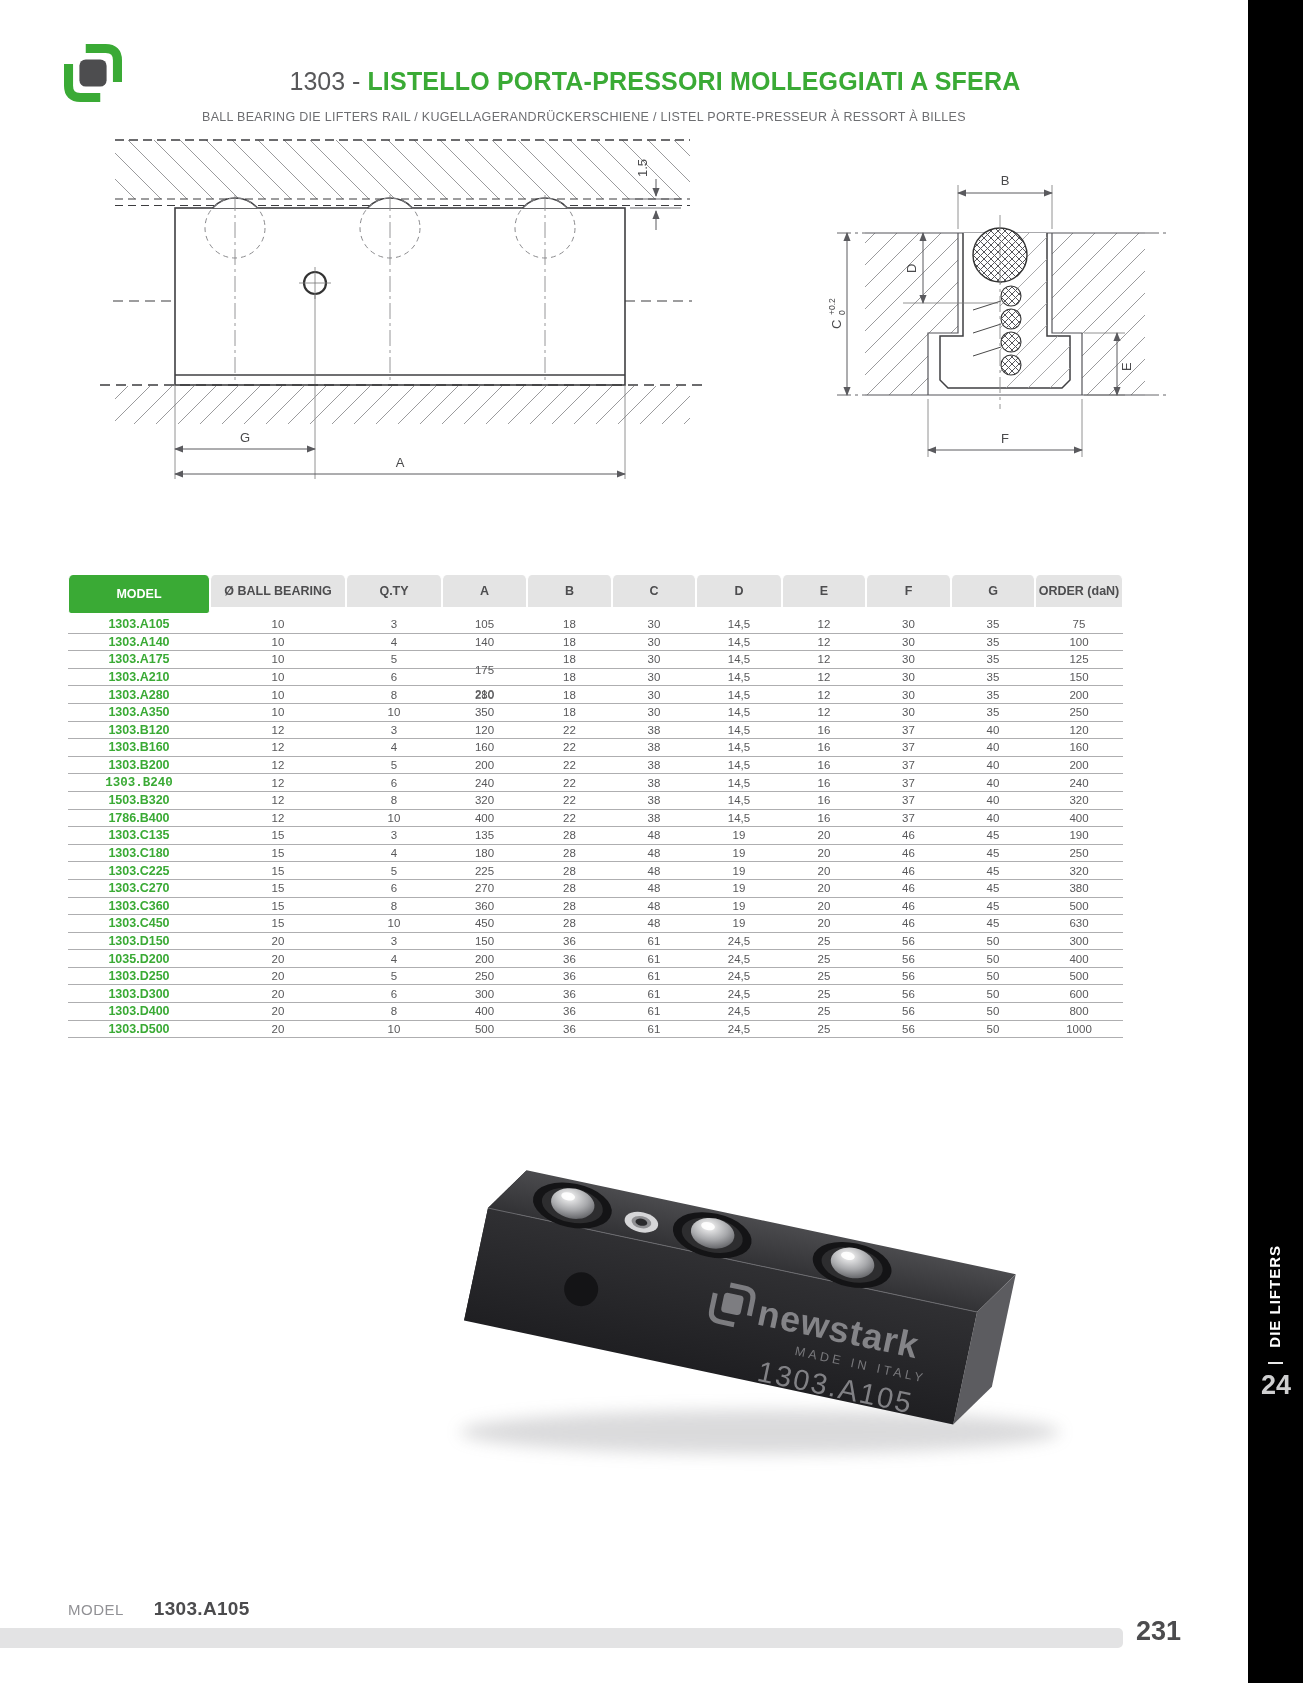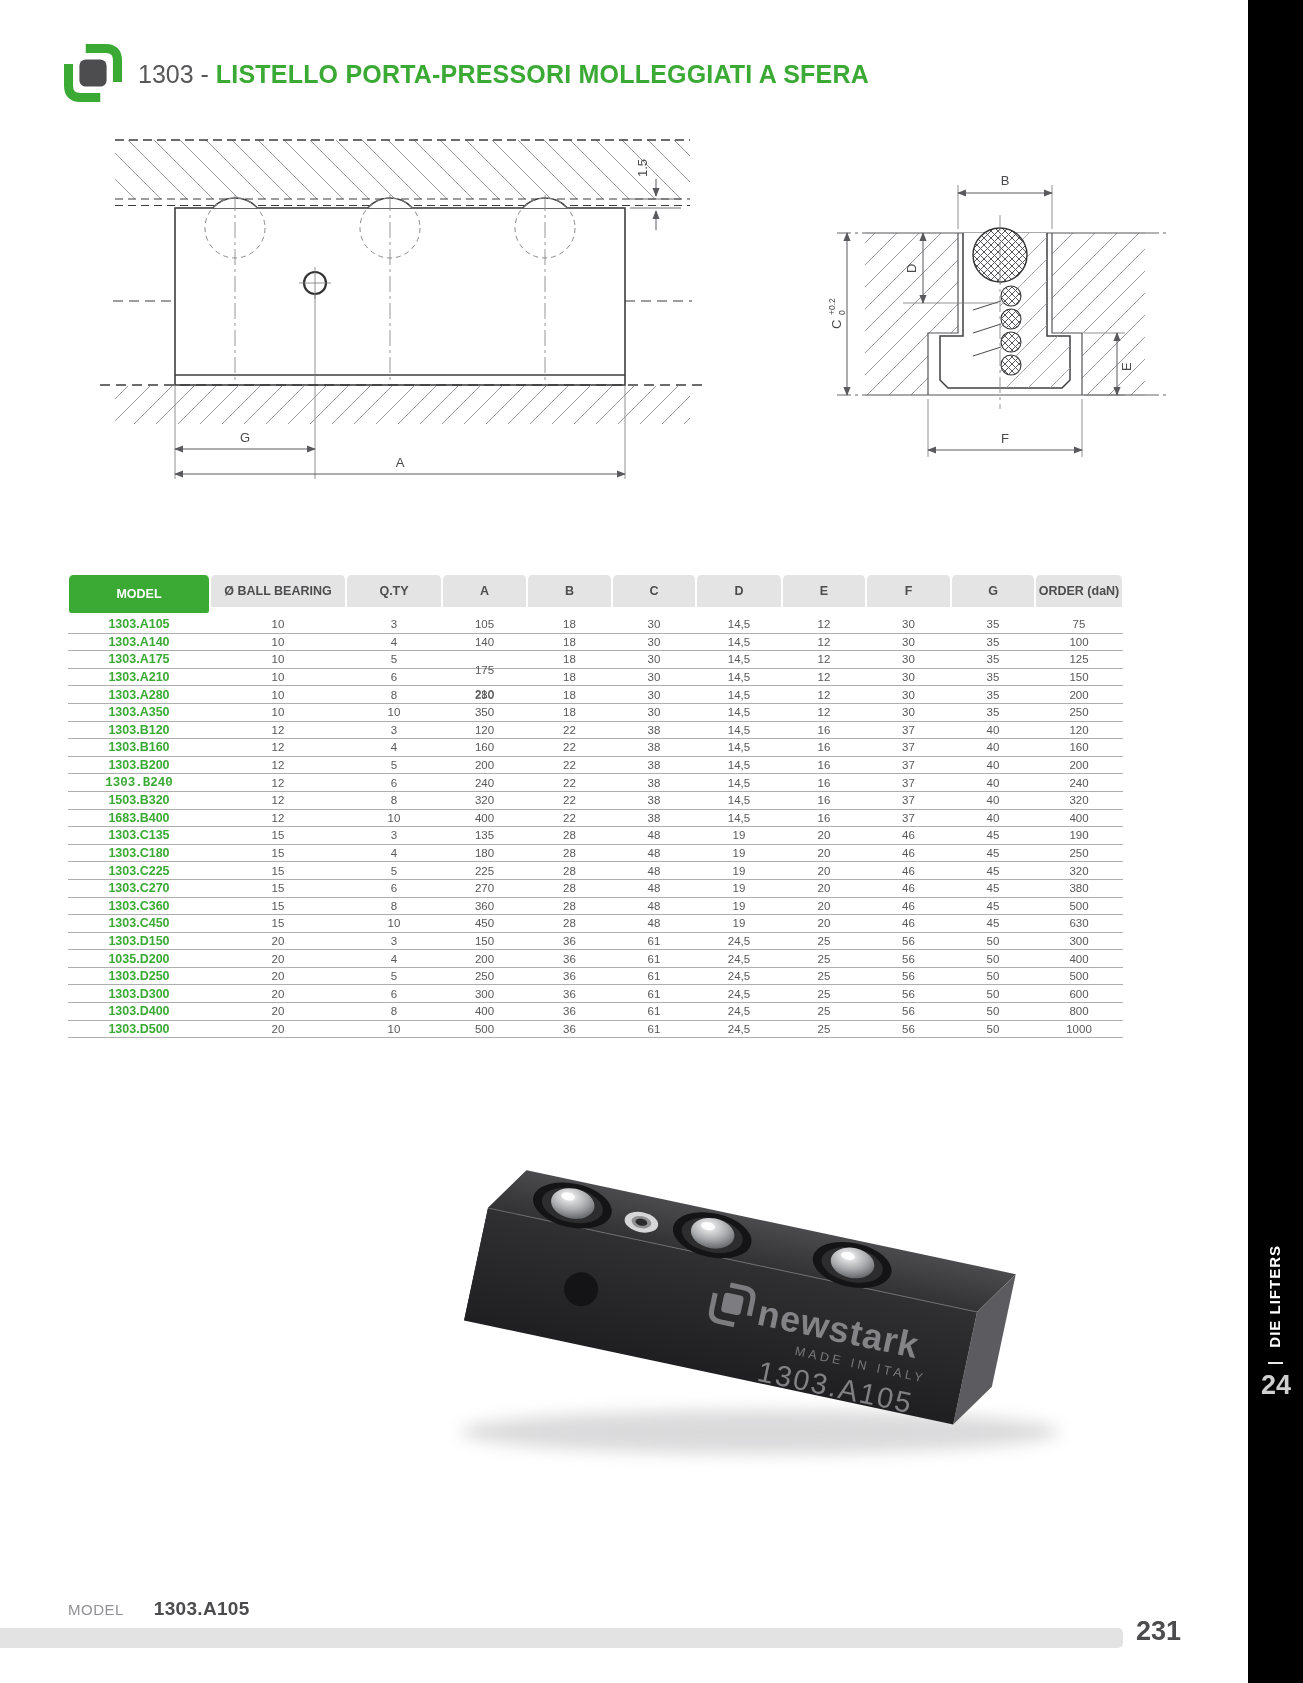--- a/index.html
+++ b/index.html
@@ -11,21 +11,21 @@
   .black-strip{position:absolute;left:1248px;top:0;width:55px;height:1683px;background:#000;}
   .vert-label{position:absolute;left:1266px;top:1245px;color:#fff;font-weight:bold;font-size:15px;
               letter-spacing:1px;writing-mode:vertical-rl;transform:rotate(180deg);white-space:nowrap;}
   .vert-divider{position:absolute;left:1268px;top:1362px;width:15px;height:2px;background:#e8e8e8;}
   .chapter-num{position:absolute;left:1252px;top:1370px;width:48px;text-align:center;
                color:#cfcfd0;font-weight:bold;font-size:27px;}
 
   
   .logo{position:absolute;left:64px;top:44px;}
   .titles{position:absolute;left:130px;top:52px;width:1050px;}
-  .titles h1{margin:8px;font-size:25px;line-height:28px;}
+  .titles h1{margin:15px;font-size:25px;line-height:28px;text-align:center;}
   .code{color:#58585a;font-weight:500;}
   .green{color:#3aaa35;font-weight:bold;letter-spacing:0.2px;}
   .subtitle{margin:3px 0 0 72px;font-size:12.5px;color:#6d6e71;letter-spacing:0.3px;}
 
   
   .drawing{position:absolute;left:95px;top:133px;}
   .dim-text{font-size:13px;fill:#4a4a4c;}
 
   
   .thead{position:absolute;left:68px;top:575px;width:1055px;display:flex;align-items:flex-start;}
@@ -66,20 +66,21 @@
 
   <svg class="logo" width="58" height="58" viewBox="0 0 64 64">
     <g fill="none" stroke="#3aaa35" stroke-width="10">
       <path d="M24,5 H46 Q59,5 59,18 V42"></path>
       <path d="M40,59 H18 Q5,59 5,46 V22"></path>
     </g>
     <rect x="17" y="17" width="30" height="30" rx="7" fill="#4d4d4f"></rect>
   </svg>
   <div class="titles">
     <h1><span class="code">1303 -</span> <span class="green">LISTELLO PORTA-PRESSORI MOLLEGGIATI A SFERA</span></h1>
+    <p class="subtitle">BALL BEARING DIE LIFTERS RAIL / KUGELLAGERANDRÜCKERSCHIENE / LISTEL PORTE-PRESSEUR À RESSORT À BILLES</p>
   </div>
 
   <svg class="drawing" width="1075" height="350" viewBox="0 0 1075 350">
     <defs>
       <marker id="ar" markerWidth="9" markerHeight="9" viewBox="0 0 10 10" refX="9" refY="5" orient="auto-start-reverse">
         <path d="M0,1 L10,5 L0,9 Z" fill="#5a5a5e"></path>
       </marker>
       <pattern id="hA" width="26" height="26" patternUnits="userSpaceOnUse">
         <path d="M0,0 L26,26" stroke="#9b9b9d" stroke-width="1"></path>
       </pattern>
@@ -342,21 +343,21 @@
         <div class="td" style="width: 85px;">320</div>
         <div class="td" style="width: 85px;">22</div>
         <div class="td" style="width: 84px;">38</div>
         <div class="td" style="width: 86px;">14,5</div>
         <div class="td" style="width: 84px;">16</div>
         <div class="td" style="width: 85px;">37</div>
         <div class="td" style="width: 84px;">40</div>
         <div class="td" style="width: 88px;">320</div>
       </div>
       <div class="tr">
-        <div class="td model" style="width: 142px;">1683.B400</div>
+        <div class="td model" style="width: 142px;">1786.B400</div>
         <div class="td" style="width: 136px;">12</div>
         <div class="td" style="width: 96px;">10</div>
         <div class="td" style="width: 85px;">400</div>
         <div class="td" style="width: 85px;">22</div>
         <div class="td" style="width: 84px;">38</div>
         <div class="td" style="width: 86px;">14,5</div>
         <div class="td" style="width: 84px;">16</div>
         <div class="td" style="width: 85px;">37</div>
         <div class="td" style="width: 84px;">40</div>
         <div class="td" style="width: 88px;">400</div>

